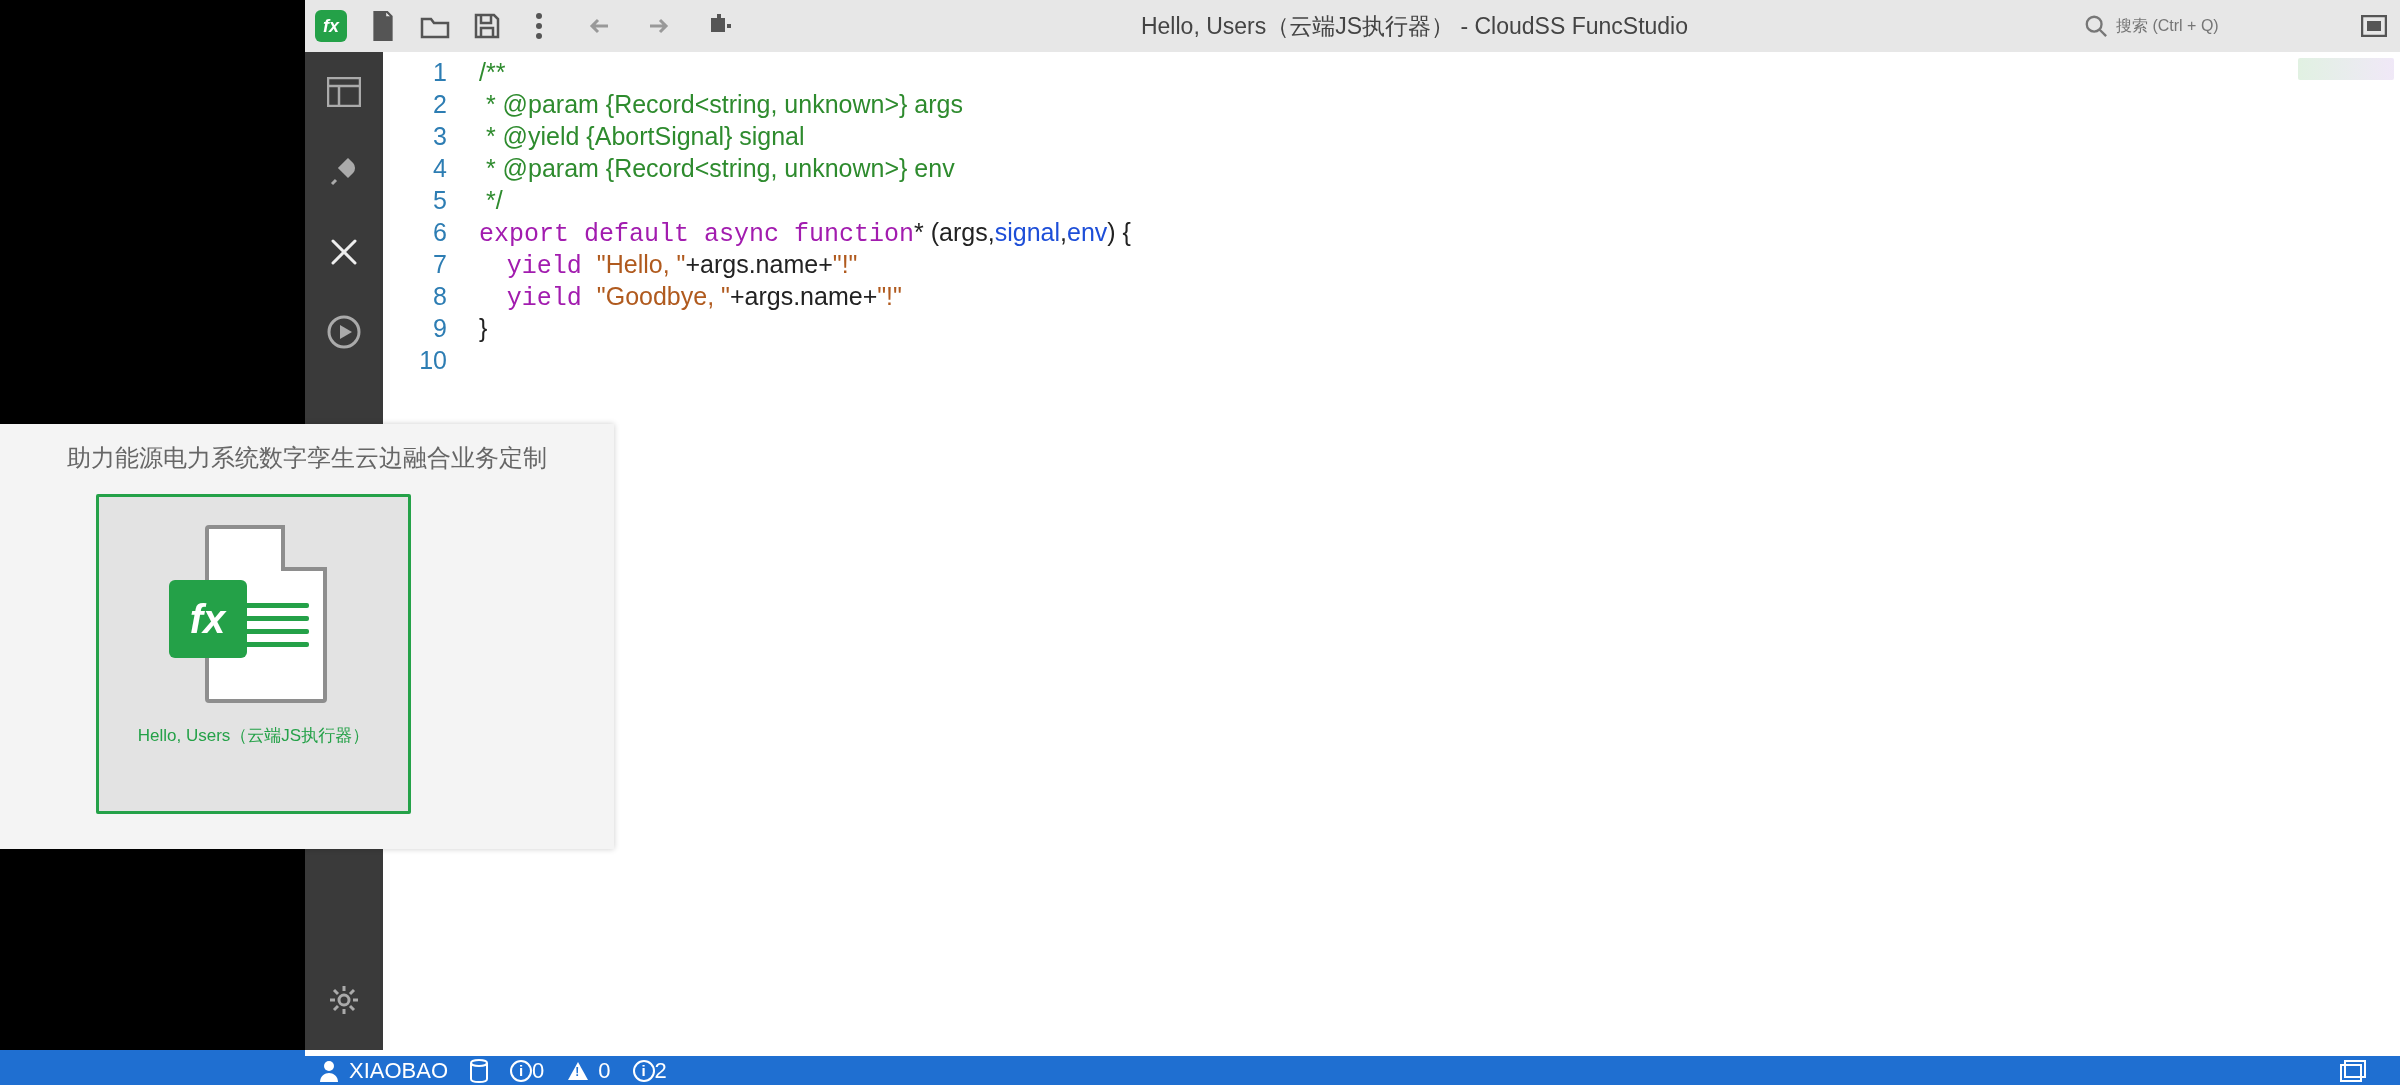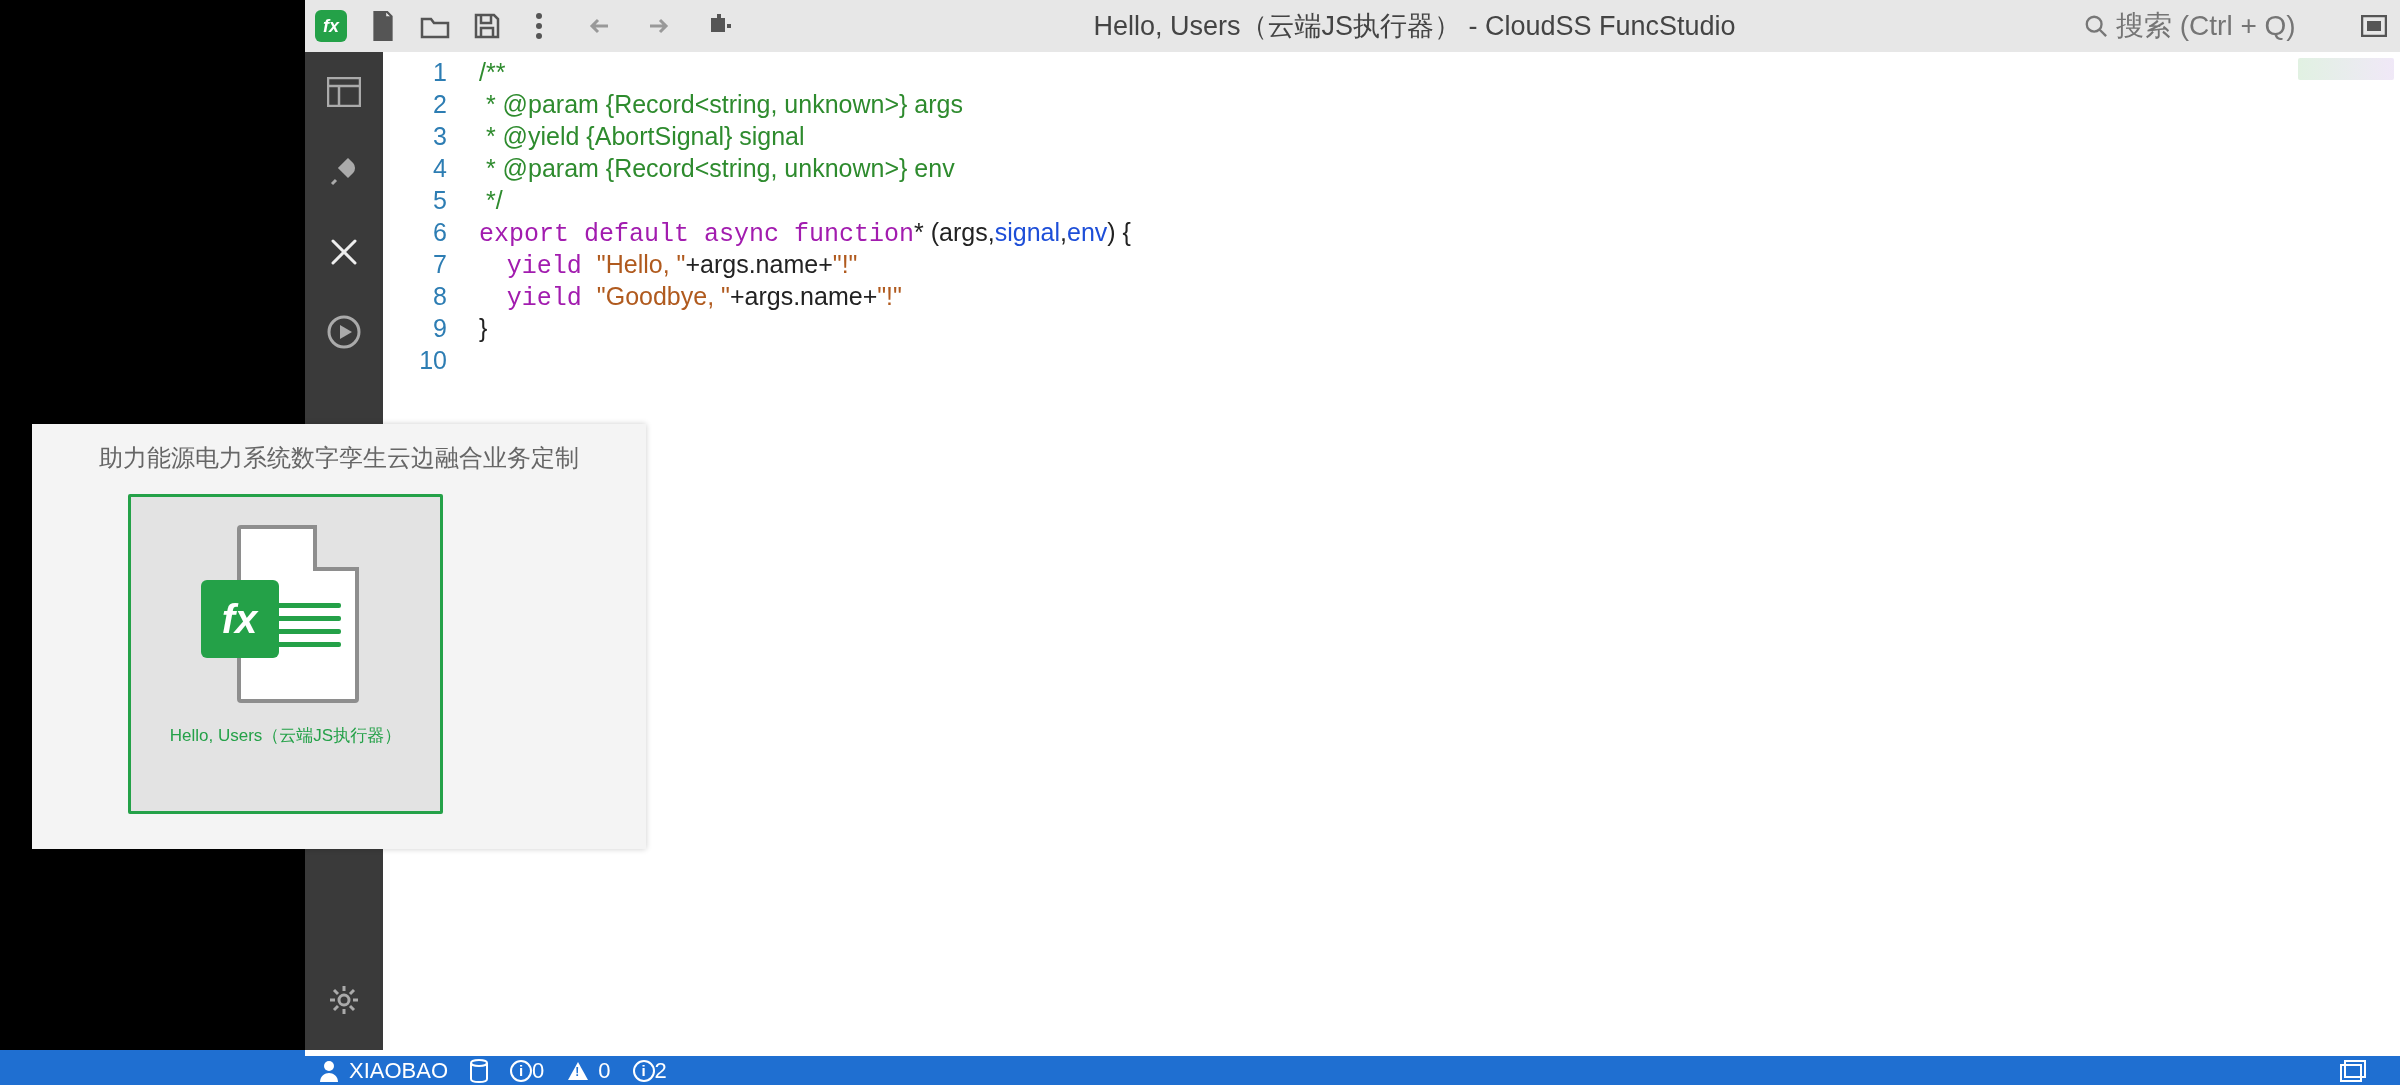--- a/index.html
+++ b/index.html
@@ -8,23 +8,23 @@
 
   
   .black-left{position:absolute;left:0;top:0;width:305px;height:424px;background:#000;}
   .black-left2{position:absolute;left:0;top:424px;width:305px;height:626px;background:#000;}
 
   
   .toolbar{position:absolute;left:305px;top:0;right:0;height:52px;background:#e7e7e7;display:flex;align-items:center;color:#555;}
   .tb-ico{width:52px;height:52px;display:flex;align-items:center;justify-content:center;color:#555;}
   .tb-sep{width:12px;}
   .logo-ico{width:32px;height:32px;background:#24a148;border-radius:6px;display:flex;align-items:center;justify-content:center;color:#fff;font-style:italic;font-weight:bold;font-size:18px;margin:0 10px;}
-  .title-area{flex:1;text-align:center;font-size:27px;color:#444;}
+  .title-area{flex:1;text-align:center;font-size:23px;color:#444;}
   .search-area{display:flex;align-items:center;margin-right:22px;color:#888;}
-  .search-area input{border:none;background:transparent;font-size:28px;width:210px;color:#888;outline:none;}
+  .search-area input{border:none;background:transparent;font-size:16px;width:210px;color:#888;outline:none;}
 
   
   .siderail{position:absolute;left:305px;top:52px;width:78px;bottom:35px;background:#3a3a3a;}
   .siderail .rail-ico{width:78px;height:80px;display:flex;align-items:center;justify-content:center;color:#aaa;}
   .siderail .rail-ico.active{color:#eee;}
   .siderail .rail-bottom{position:absolute;bottom:10px;left:0;width:78px;}
 
   
   .editor{position:absolute;left:383px;top:52px;right:0;bottom:35px;background:#fff;font-family:Consolas,'Courier New',monospace;font-size:25px;}
   .gutter{position:absolute;left:0;top:0;width:78px;height:100%;background:#fff;padding-top:4px;}
@@ -33,21 +33,21 @@
   .codeline{height:32px;line-height:32px;white-space:pre;}
   .c-comment{color:#2e8b2e;}
   .c-key{color:#a21caf;font-family:Liberation Mono, monospace;}
   .c-str{color:#b05a1e;}
   .c-plain{color:#222;}
   .c-dim{color:#1d4ed8;}
   .hl-line{display:block;position:absolute;left:0;right:0;height:32px;background:#f6f6f6;z-index:-1;}
   .minimap{position:absolute;right:6px;top:6px;width:96px;height:22px;background:linear-gradient(90deg,#cde8cf,#e6d9f2);opacity:.6;border-radius:2px;}
 
   
-  .popup{position:absolute;left:0;top:424px;width:614px;height:425px;background:#f4f4f4;padding:18px 28px 18px 28px;box-shadow:0 0 6px rgba(0,0,0,.2);margin-left:32px;}
+  .popup{position:absolute;left:0;top:424px;width:614px;height:425px;background:#f4f4f4;padding:18px 28px 18px 28px;box-shadow:0 0 6px rgba(0,0,0,.2);}
   .popup-title{font-size:24px;color:#666;margin-bottom:20px;text-align:center;}
   .card{width:315px;height:320px;margin-left:68px;border:3px solid #24a148;background:#e3e3e3;border-radius:2px;display:flex;flex-direction:column;align-items:center;justify-content:flex-start;padding-top:28px;}
   .card-icon{width:150px;height:180px;position:relative;}
   .doc{position:absolute;left:26px;top:0;width:122px;height:178px;border:4px solid #8e8e8e;background:#fff;border-radius:4px;}
   .doc::before{content:"";position:absolute;right:-4px;top:-4px;width:42px;height:42px;background:#e3e3e3;border-left:4px solid #8e8e8e;border-bottom:4px solid #8e8e8e;}
   .fx-badge{position:absolute;left:-10px;top:55px;width:78px;height:78px;background:#24a148;border-radius:6px;display:flex;align-items:center;justify-content:center;color:#fff;font-style:italic;font-weight:bold;font-size:40px;}
   .doc-lines{position:absolute;left:66px;top:70px;}
   .doc-lines span{display:block;width:64px;height:5px;background:#24a148;margin:8px 0;border-radius:2px;}
   .card-label{margin-top:20px;color:#24a148;font-size:17px;text-align:center;padding:0 10px;line-height:1.35;}
 

